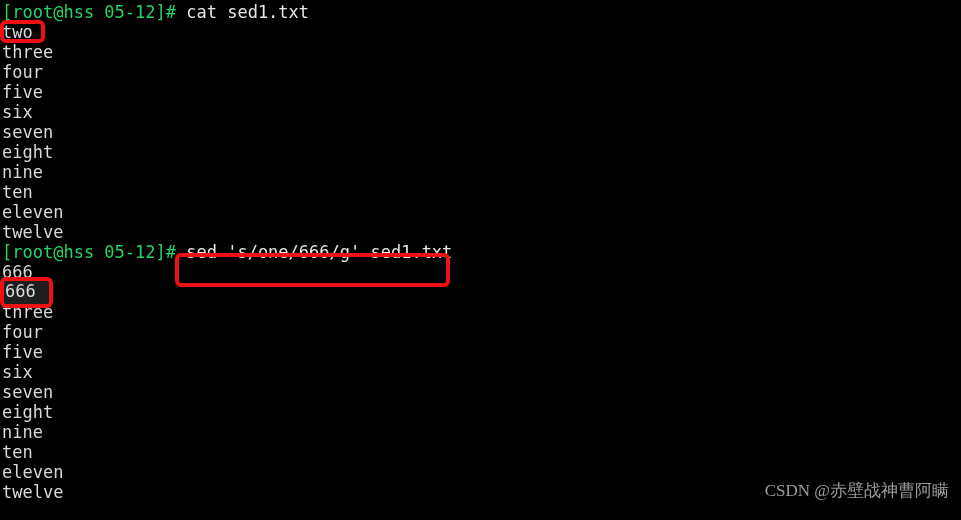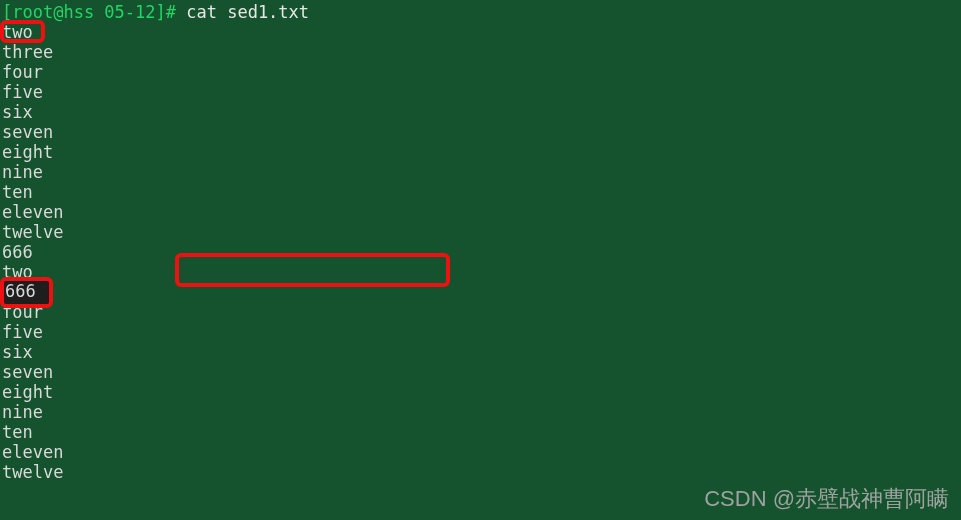--- a/index.html
+++ b/index.html
@@ -4,21 +4,21 @@
 <style>
   html, body {
     margin: 0;
     padding: 0;
     background: #1e1e1e;
   }
   #terminal {
     position: relative;
     width: 961px;
     height: 520px;
-    background: #14532d;
+    background: #000000;
     overflow: hidden;
     font-family: "DejaVu Sans Mono", "Liberation Mono", monospace;
     font-size: 17px;
     line-height: 20px;
     color: #d9d9d9;
   }
   .screen {
     position: absolute;
     left: 0;
     top: 0;
@@ -75,24 +75,24 @@
     top: 281px;
     color: #d9d9d9;
     font-family: "DejaVu Sans Mono", "Liberation Mono", monospace;
     font-size: 17px;
     line-height: 20px;
     white-space: pre;
   }
   #watermark {
     position: absolute;
     right: 12px;
-    bottom: 10px;
+    bottom: 18px;
     color: #a9a9a9;
-    font-family: Liberation Sans, sans-serif;
-    font-size: 22px;
+    font-family: Liberation Serif, serif;
+    font-size: 17px;
     line-height: 22px;
     white-space: pre;
     opacity: 0.92;
   }
 </style>
 </head>
 <body>
 
 <div id="terminal">
 
@@ -105,20 +105,21 @@
     <div class="line out">four</div>
     <div class="line out">five</div>
     <div class="line out">six</div>
     <div class="line out">seven</div>
     <div class="line out">eight</div>
     <div class="line out">nine</div>
     <div class="line out">ten</div>
     <div class="line out">eleven</div>
     <div class="line out">twelve</div>
 
+    <div class="line"><span class="prompt">[root@hss 05-12]# </span><span class="cmd">sed 's/one/666/g' sed1.txt</span></div>
 
     <div class="line out">666</div>
     <div class="line out">two</div>
     <div class="line out">three</div>
     <div class="line out">four</div>
     <div class="line out">five</div>
     <div class="line out">six</div>
     <div class="line out">seven</div>
     <div class="line out">eight</div>
     <div class="line out">nine</div>

